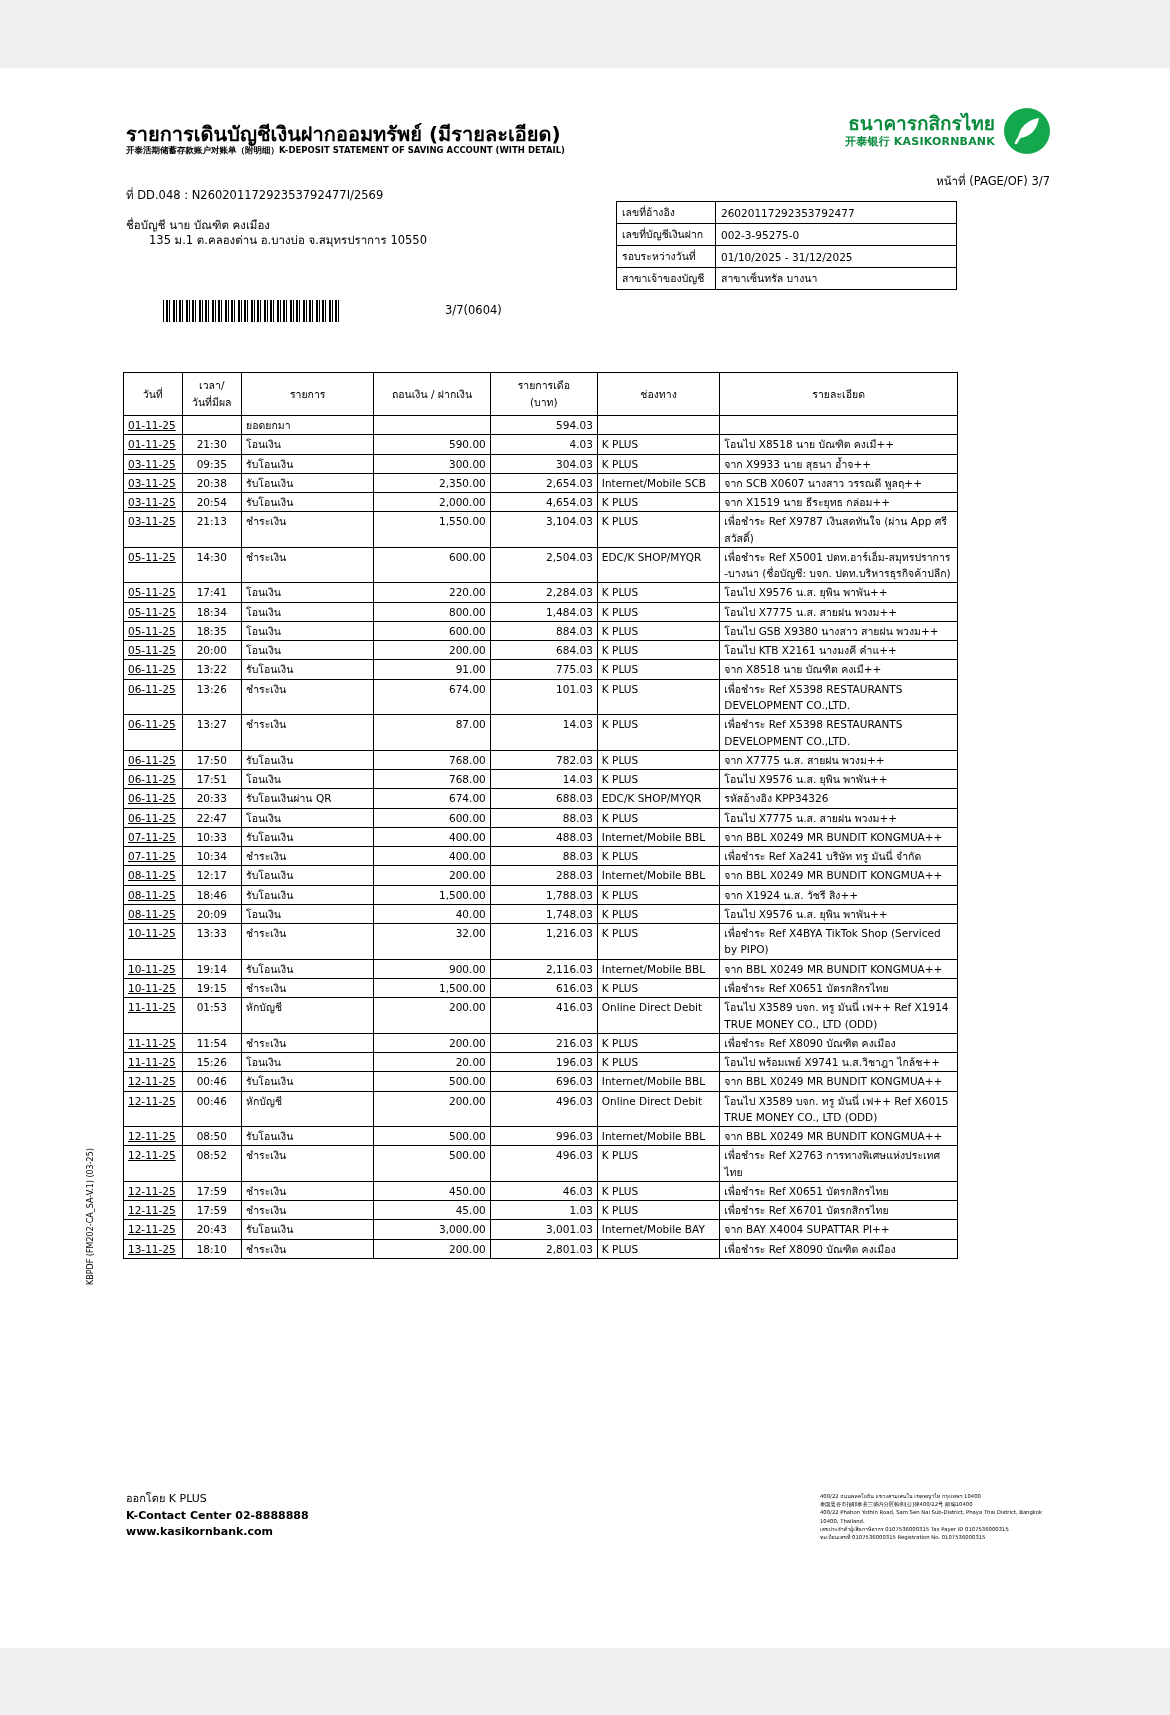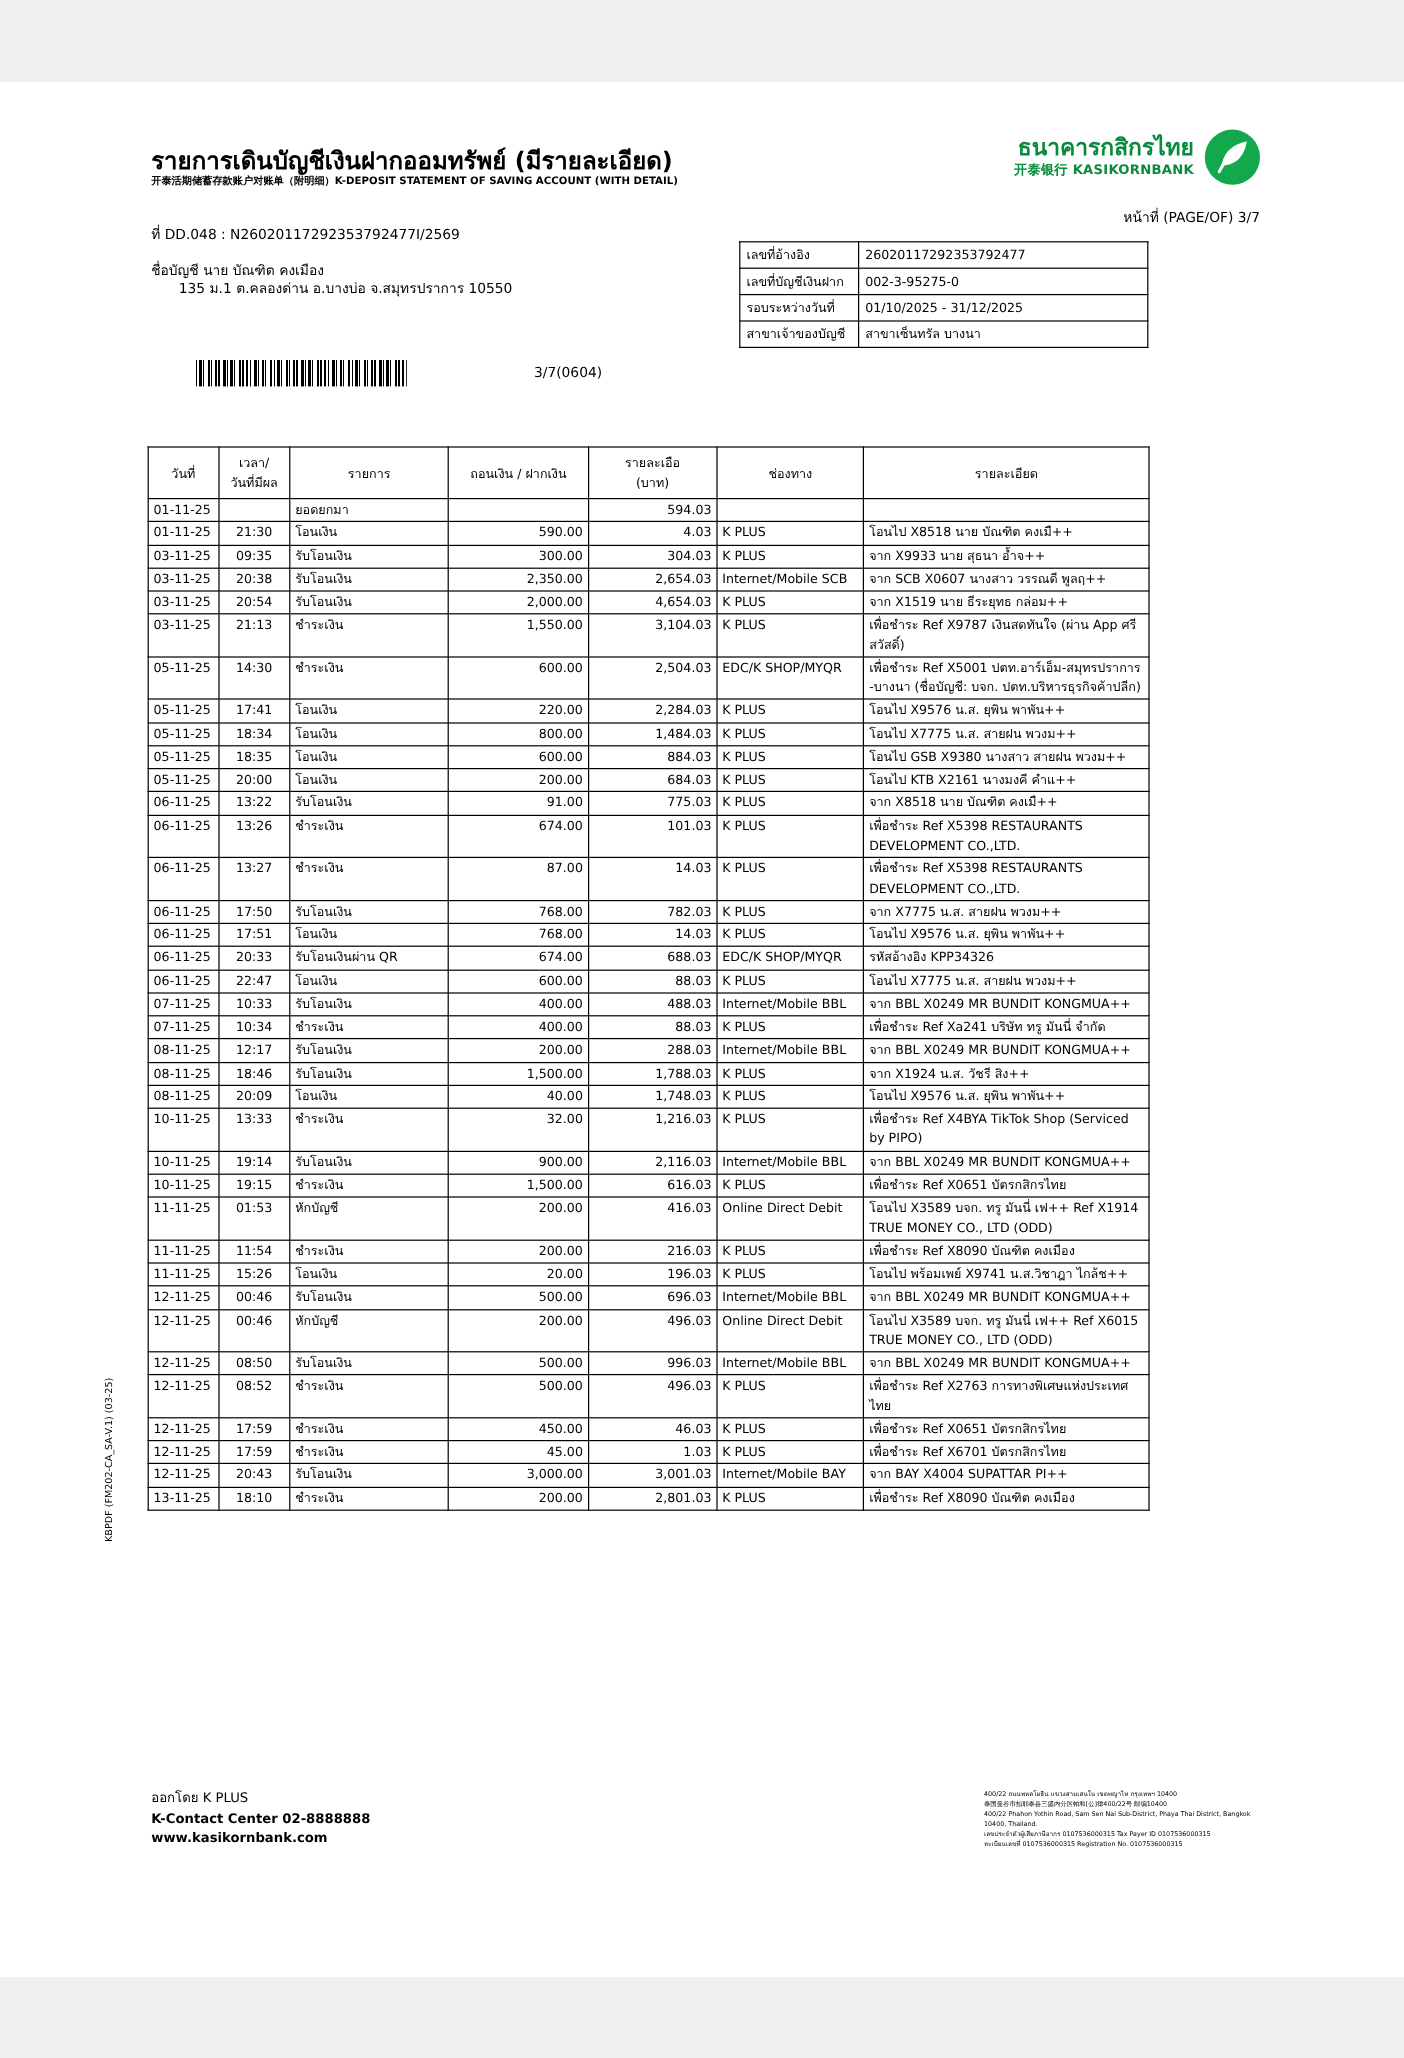--- a/index.html
+++ b/index.html
@@ -166,21 +166,21 @@
     vertical-align: top;
     padding: 1px 4px;
     font-weight: normal;
   }
   table.tx thead th {
     text-align: center;
     vertical-align: middle;
     height: 40px;
     font-size: 10.5px;
   }
-  td.c-date   { width: 52px; }
+  td.c-date   { width: 52px; text-decoration: underline; }
   td.c-time   { width: 52px; text-align: center; margin-left: 48px; }
   td.c-desc   { width: 130px; }
   td.c-amt    { width: 112px; text-align: right; padding-right: 8px; }
   td.c-bal    { width: 102px; text-align: right; padding-right: 8px; }
   td.c-chan   { width: 116px; }
   td.c-detail { width: 240px; }
   th.c-date   { width: 52px; }
   th.c-time   { width: 52px; }
   th.c-desc   { width: 130px; }
   th.c-amt    { width: 112px; }
@@ -266,21 +266,21 @@
     <thead>
       <tr>
         <th class="c-date">วันที่</th>
         <th class="c-time">
           <span>เวลา/</span><br>
           <span>วันที่มีผล</span>
         </th>
         <th class="c-desc">รายการ</th>
         <th class="c-amt">ถอนเงิน / ฝากเงิน</th>
         <th class="c-bal">
-          <span>รายละเอือ</span><br>
+          <span>รายการเดือ</span><br>
           <span>(บาท)</span>
         </th>
         <th class="c-chan">ช่องทาง</th>
         <th class="c-detail">รายละเอียด</th>
       </tr>
     </thead>
     <tbody id="tx-body">
         <tr>
           <td class="c-date">01-11-25</td>
           <td class="c-time"></td>

